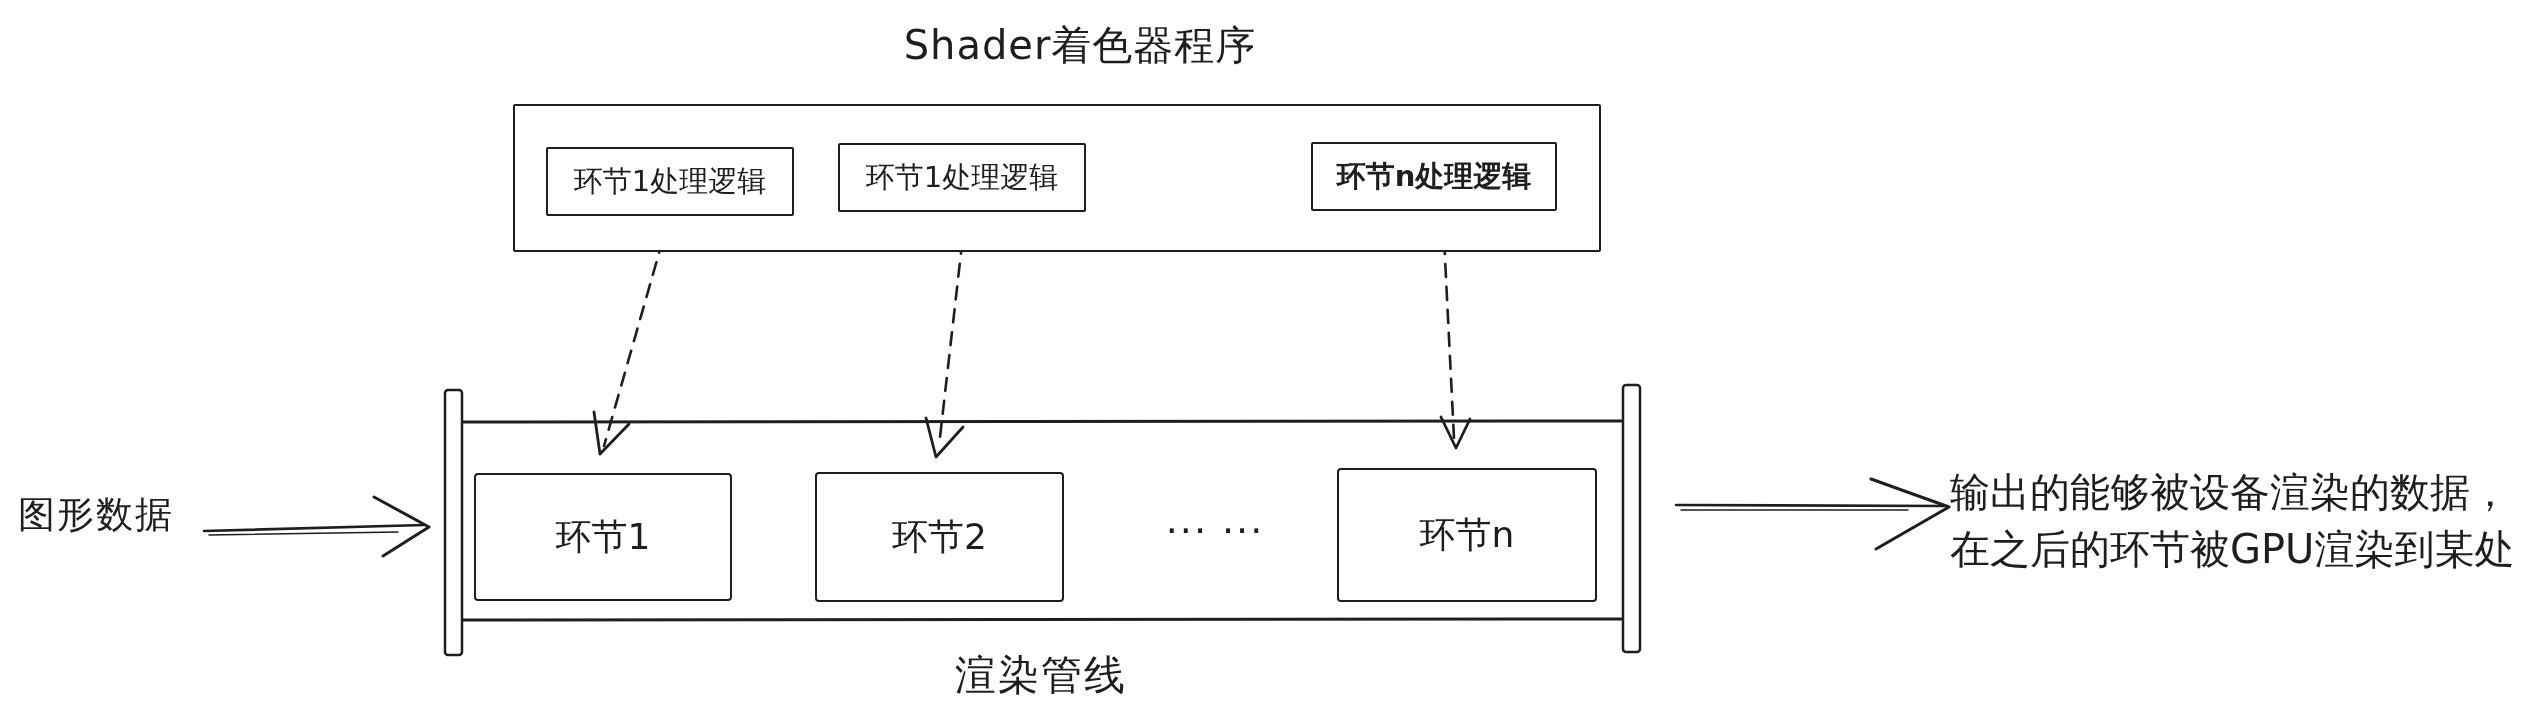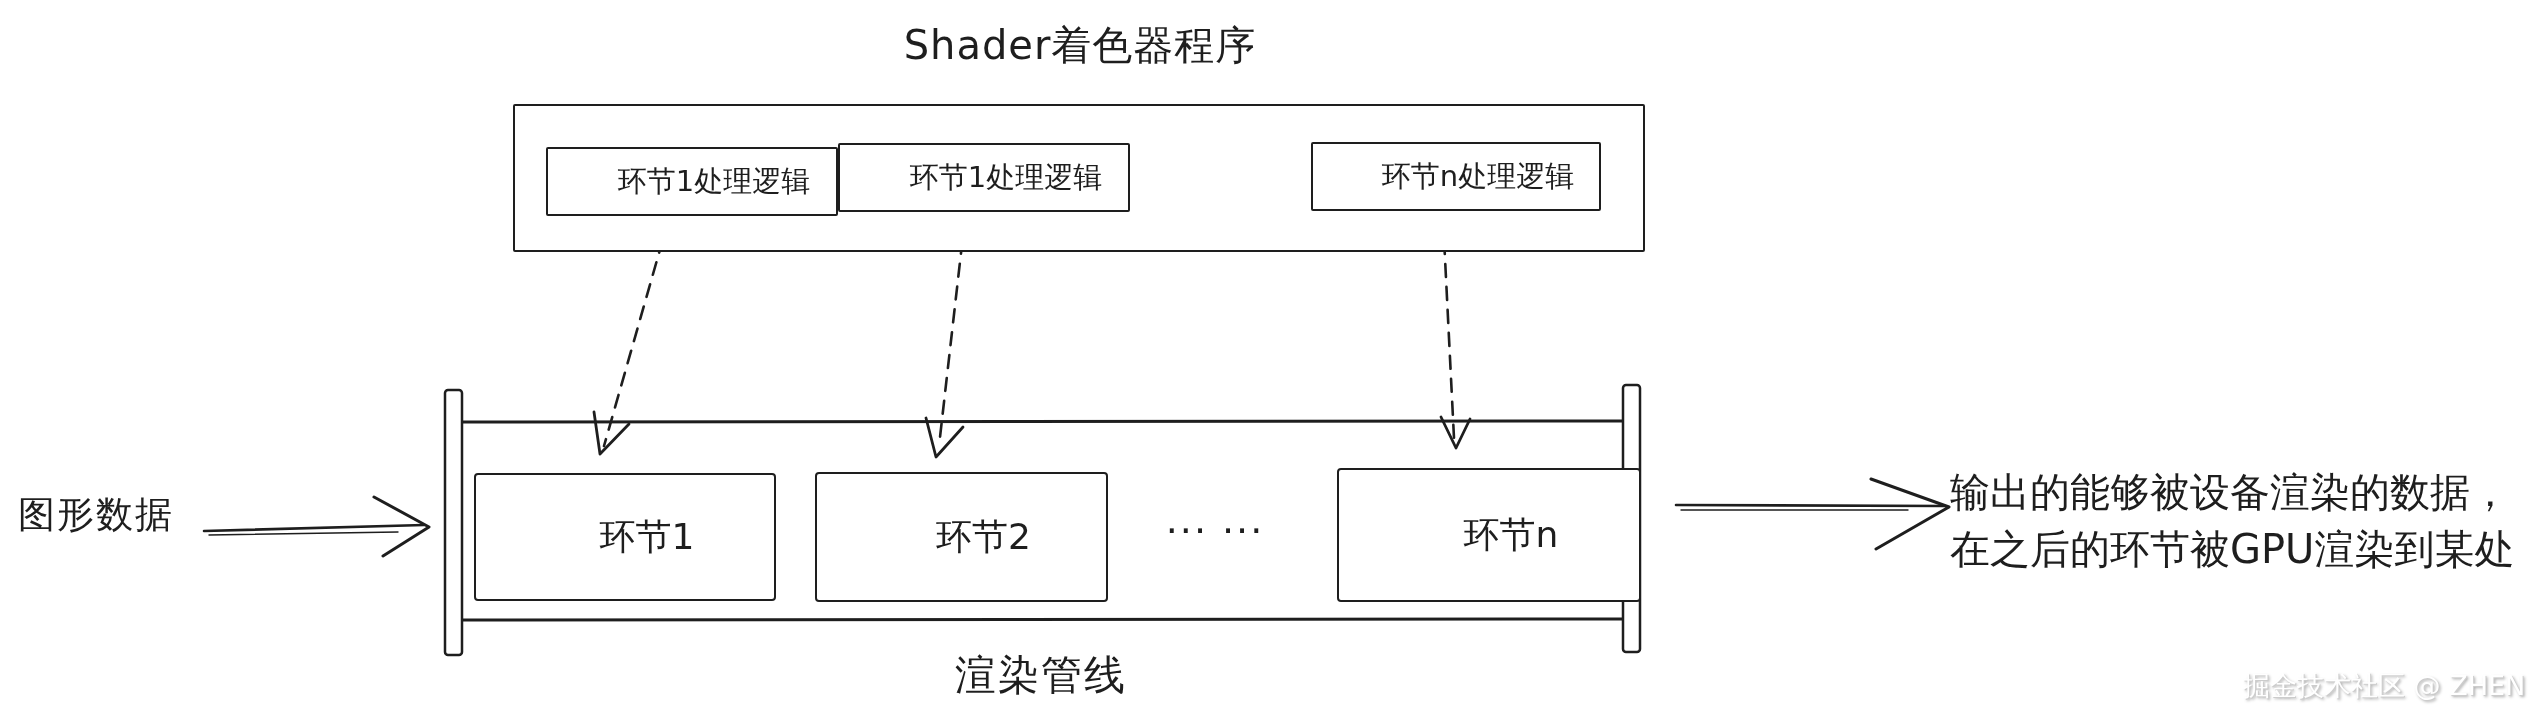--- a/index.html
+++ b/index.html
@@ -5,39 +5,39 @@
   html,body{margin:0;padding:0;background:#ffffff;}
   .canvas{
     position:relative;
     width:2529px;height:716px;
     background:#ffffff;
     font-family:"DejaVu Sans",sans-serif;
     color:#1e1e1e;
     overflow:hidden;
   }
   .abs{position:absolute;}
-  .sketch-border{border:2.5px solid #1e1e1e;background:#ffffff;padding-left:44px;}
+  .sketch-border{border:2.5px solid #1e1e1e;background:#ffffff;}
   .title{
     left:870px;top:18px;width:420px;
     font-size:40px;text-align:center;white-space:nowrap;
     letter-spacing:1px;
   }
   .shader-box{
     left:513px;top:104px;width:1084px;height:144px;
     border-radius:2px;
   }
   .logic-box{
     height:65px;
     display:flex;align-items:center;justify-content:center;
     font-size:29px;white-space:nowrap;
     border-radius:2px;
   }
   .logic-1{left:546px;top:147px;width:244px;}
   .logic-2{left:838px;top:143px;width:244px;}
-  .logic-3{left:1311px;top:142px;width:242px;}
+  .logic-3{left:1311px;top:142px;width:242px;font-weight:bold;}
   .stage-box{
     display:flex;align-items:center;justify-content:center;
     font-size:36px;white-space:nowrap;
     border-radius:4px;
     margin-top:13px;
   }
   .stage-1{left:474px;top:460px;width:254px;height:124px;}
   .stage-2{left:815px;top:459px;width:245px;height:126px;}
   .stage-3{left:1337px;top:455px;width:256px;height:130px;}
   .ellipsis{
@@ -132,15 +132,14 @@
     <span>环节n</span>
   </div>
 
   <div class="abs output-text">
     <div>输出的能够被设备渲染的数据，</div>
     <div>在之后的环节被GPU渲染到某处</div>
   </div>
 
   <div class="abs pipeline-caption">渲染管线</div>
 
-  <div class="abs watermark">掘金技术社区 @ ZHEN</div>
 
 </div>
 
 </body></html>

